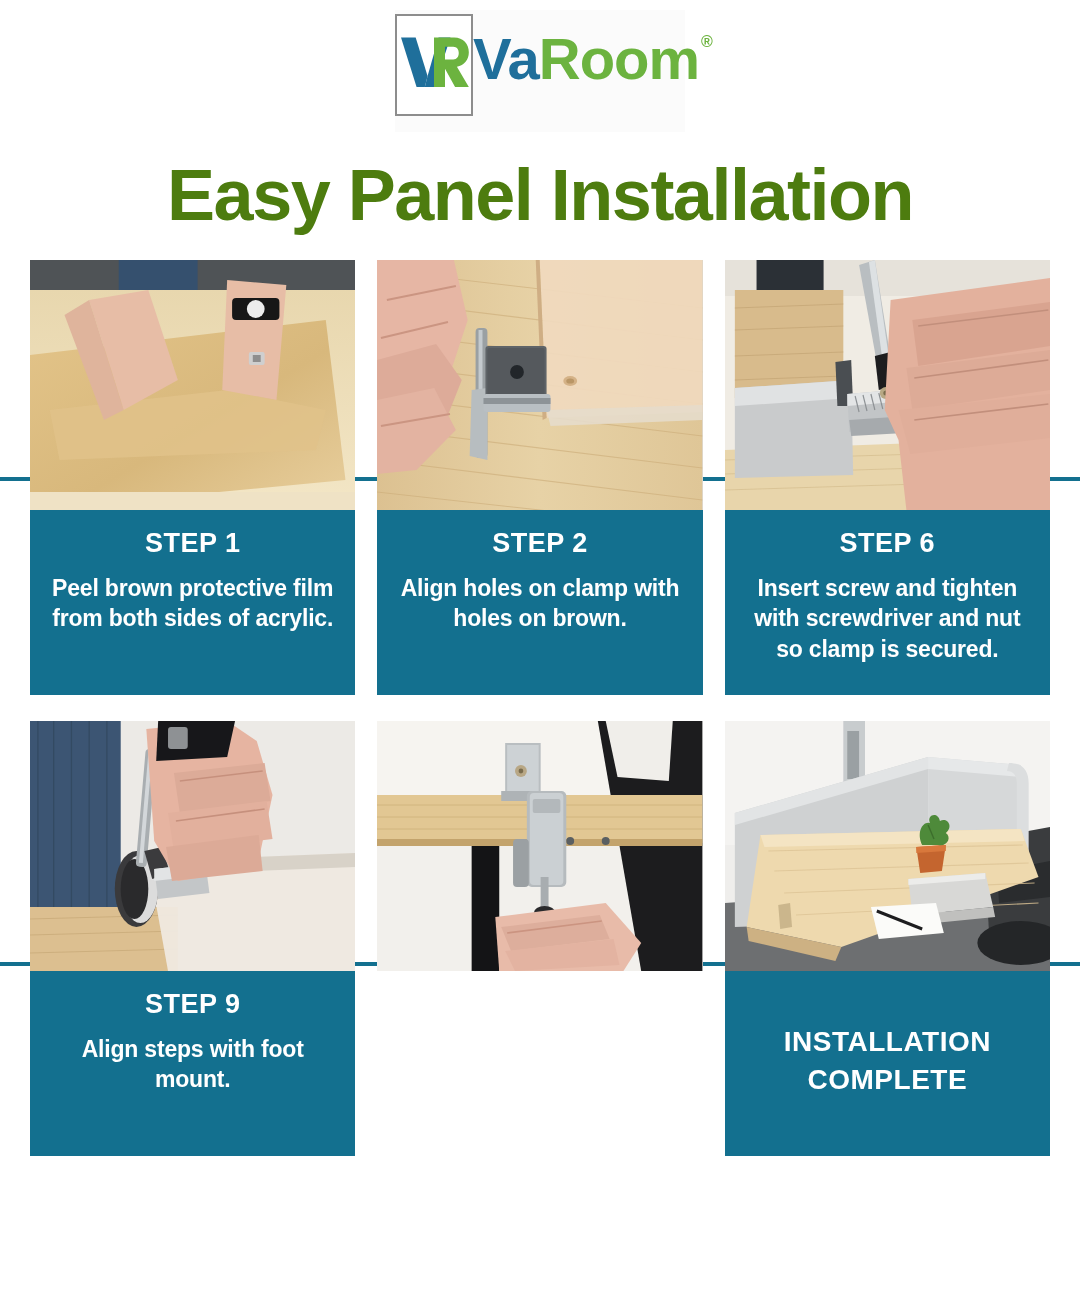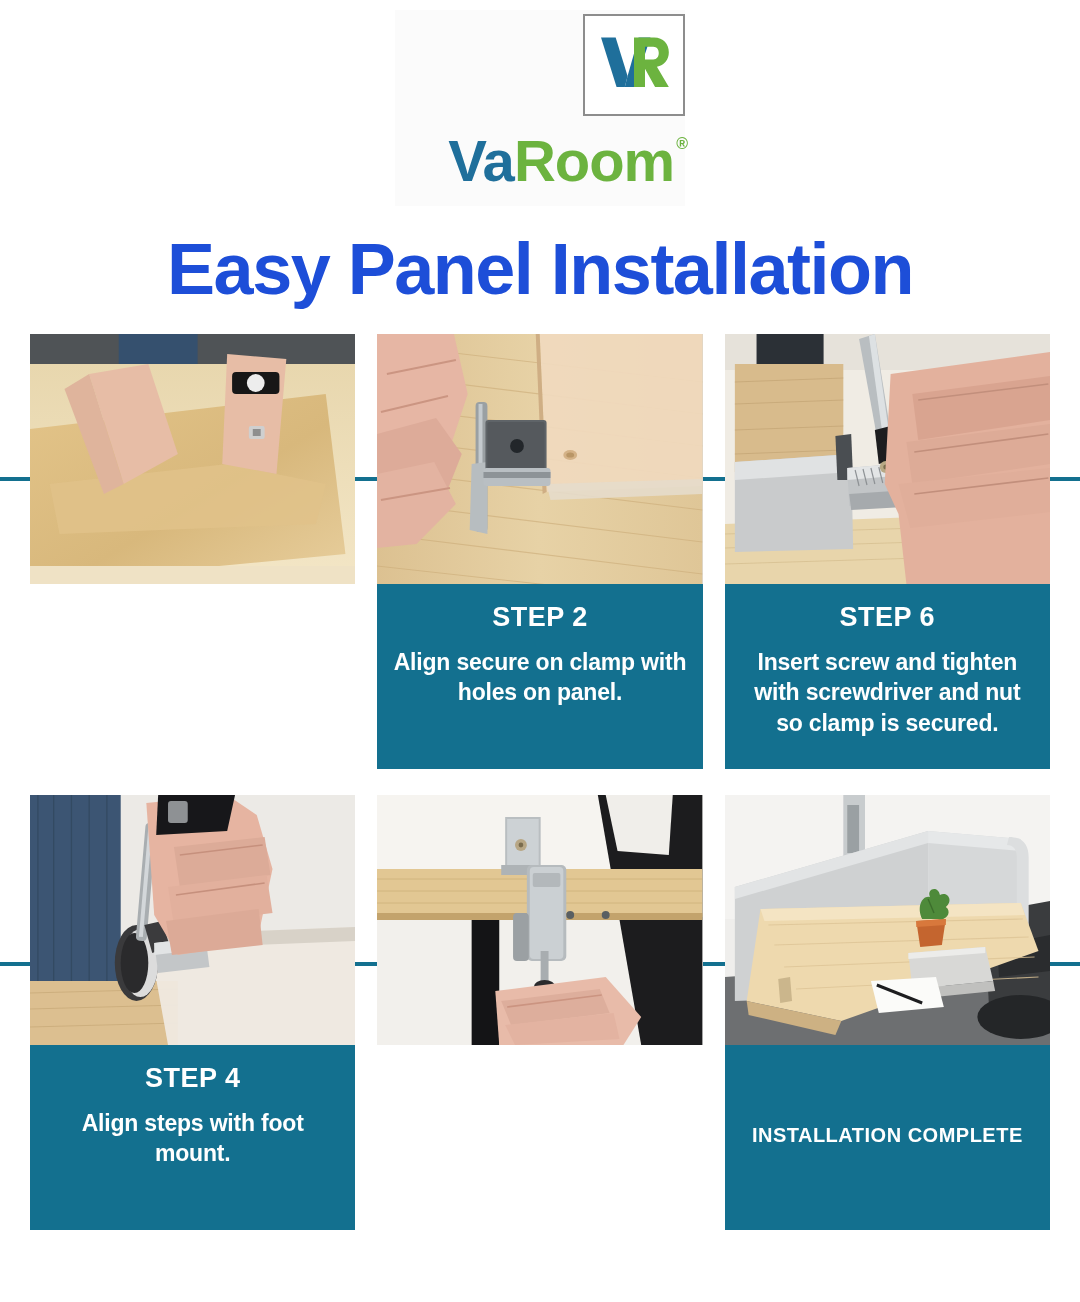--- a/index.html
+++ b/index.html
@@ -19,22 +19,22 @@
     padding-top: 10px;
     display: flex;
     flex-direction: column;
     align-items: center;
   }
   .logo-block {
     width: 290px;
     background: #fbfbfb;
     padding: 4px 0 16px 0;
     display: flex;
-    flex-direction: column;
-    align-items: flex-end;
+    flex-direction: row;
+    align-items: flex-start;
   }
   .logo-mark {
     width: 102px;
     height: 102px;
     border: 2px solid #8d8d8d;
     background: #ffffff;
     display: flex;
     align-items: center;
     justify-content: center;
   }
@@ -57,21 +57,21 @@
     position: relative;
     top: 4px;
     left: 2px;
   }
 
   
   .page-title {
     margin-top: 26px;
     font-size: 72px;
     font-weight: 700;
-    color: #1d4ed8;
+    color: #4d7c0f;
     letter-spacing: -1.5px;
     text-align: center;
     line-height: 1.05;
     width: 100%;
   }
 
   
   .grid {
     margin-top: 26px;
     padding: 0 30px;
@@ -111,21 +111,21 @@
     letter-spacing: 0.5px;
     margin-bottom: 14px;
   }
   .step-body {
     font-size: 23px;
     font-weight: 600;
     line-height: 1.33;
     letter-spacing: -0.2px;
   }
   .complete-text {
-    font-size: 20px;
+    font-size: 28px;
     font-weight: 700;
     line-height: 1.35;
     letter-spacing: 0.5px;
   }
 
   
   .divider {
     position: absolute;
     left: 0;
     width: 100%;
@@ -191,20 +191,24 @@
         <path d="M60 40 L120 30 L150 120 L95 150 Z" fill="#e7bda6"></path>
         <path d="M60 40 L95 150 L75 160 L35 55 Z" fill="#dfb49c"></path>
         <path d="M200 20 L260 25 L250 140 L195 130 Z" fill="#e7bda6"></path>
         <rect x="205" y="38" width="48" height="22" rx="4" fill="#171717"></rect>
         <circle cx="229" cy="49" r="9" fill="#ededed"></circle>
         <rect x="222" y="92" width="16" height="13" rx="2" fill="#cfcfcf"></rect>
         <rect x="226" y="95" width="8" height="7" fill="#8e8e8e"></rect>
         <rect x="0" y="232" width="330" height="18" fill="#efe2c5"></rect>
       </svg>
     </div>
+    <div class="caption">
+      <div class="step-head">STEP 1</div>
+      <div class="step-body">Peel brown protective film from both sides of acrylic.</div>
+    </div>
   </div>
 
   <div class="cell">
     <div class="photo">
       <svg viewBox="0 0 330 250" preserveAspectRatio="none">
         <defs>
           <linearGradient id="g2oak" x1="0" y1="0" x2="1" y2="0">
             <stop offset="0%" stop-color="#dcc191"></stop>
               <stop offset="50%" stop-color="#e7d2a6"></stop>
               <stop offset="100%" stop-color="#dfc697"></stop>
@@ -237,21 +241,21 @@
         <path d="M0 0 L78 0 L92 60 L72 120 L30 180 L0 196 Z" fill="#e6b6a4"></path>
         <path d="M0 100 L60 84 L86 120 L70 160 L0 178 Z" fill="#ddab99"></path>
         <path d="M0 140 L58 128 L80 170 L40 210 L0 214 Z" fill="#e3b3a1"></path>
         <path d="M10 40 L80 26" stroke="#cb9582" stroke-width="2" fill="none"></path>
         <path d="M4 78 L72 62" stroke="#cb9582" stroke-width="2" fill="none"></path>
         <path d="M4 166 L74 154" stroke="#cb9582" stroke-width="2" fill="none"></path>
       </svg>
     </div>
     <div class="caption">
       <div class="step-head">STEP 2</div>
-      <div class="step-body">Align secure on clamp with holes on panel.</div>
+      <div class="step-body">Align holes on clamp with holes on brown.</div>
     </div>
   </div>
 
   <div class="cell">
     <div class="photo">
       <svg viewBox="0 0 330 250" preserveAspectRatio="none">
         <rect width="330" height="250" fill="#f0ece4"></rect>
         <rect x="0" y="0" width="330" height="36" fill="#e6e2da"></rect>
         <rect x="32" y="0" width="68" height="30" fill="#2b3036"></rect>
         <path d="M0 190 L330 178 L330 250 L0 250 Z" fill="#e8d5ab"></path>
@@ -333,21 +337,21 @@
         <path d="M130 0 L208 0 L200 36 L128 40 Z" fill="#17171a"></path>
         <rect x="140" y="6" width="20" height="22" rx="3" fill="#8e9194"></rect>
         <path d="M146 52 L238 42 L244 80 L152 92 Z" fill="#dcab98"></path>
         <path d="M140 92 L240 80 L246 118 L146 130 Z" fill="#e2b09d"></path>
         <path d="M138 126 L232 114 L236 150 L144 160 Z" fill="#dcaa97"></path>
         <path d="M152 60 L236 50" stroke="#c6907d" stroke-width="1.6" fill="none"></path>
         <path d="M148 100 L238 88" stroke="#c6907d" stroke-width="1.6" fill="none"></path>
       </svg>
     </div>
     <div class="caption">
-      <div class="step-head">STEP 4</div>
+      <div class="step-head">STEP 9</div>
       <div class="step-body">Align steps with foot mount.</div>
     </div>
   </div>
 
   <div class="cell">
     <div class="photo">
       <svg viewBox="0 0 330 250" preserveAspectRatio="none">
         <rect width="330" height="250" fill="#f2f0ec"></rect>
         <rect x="0" y="0" width="330" height="120" fill="#f6f4f0"></rect>
         <path d="M224 0 L330 0 L330 250 L268 250 Z" fill="#1c1c1e"></path>

